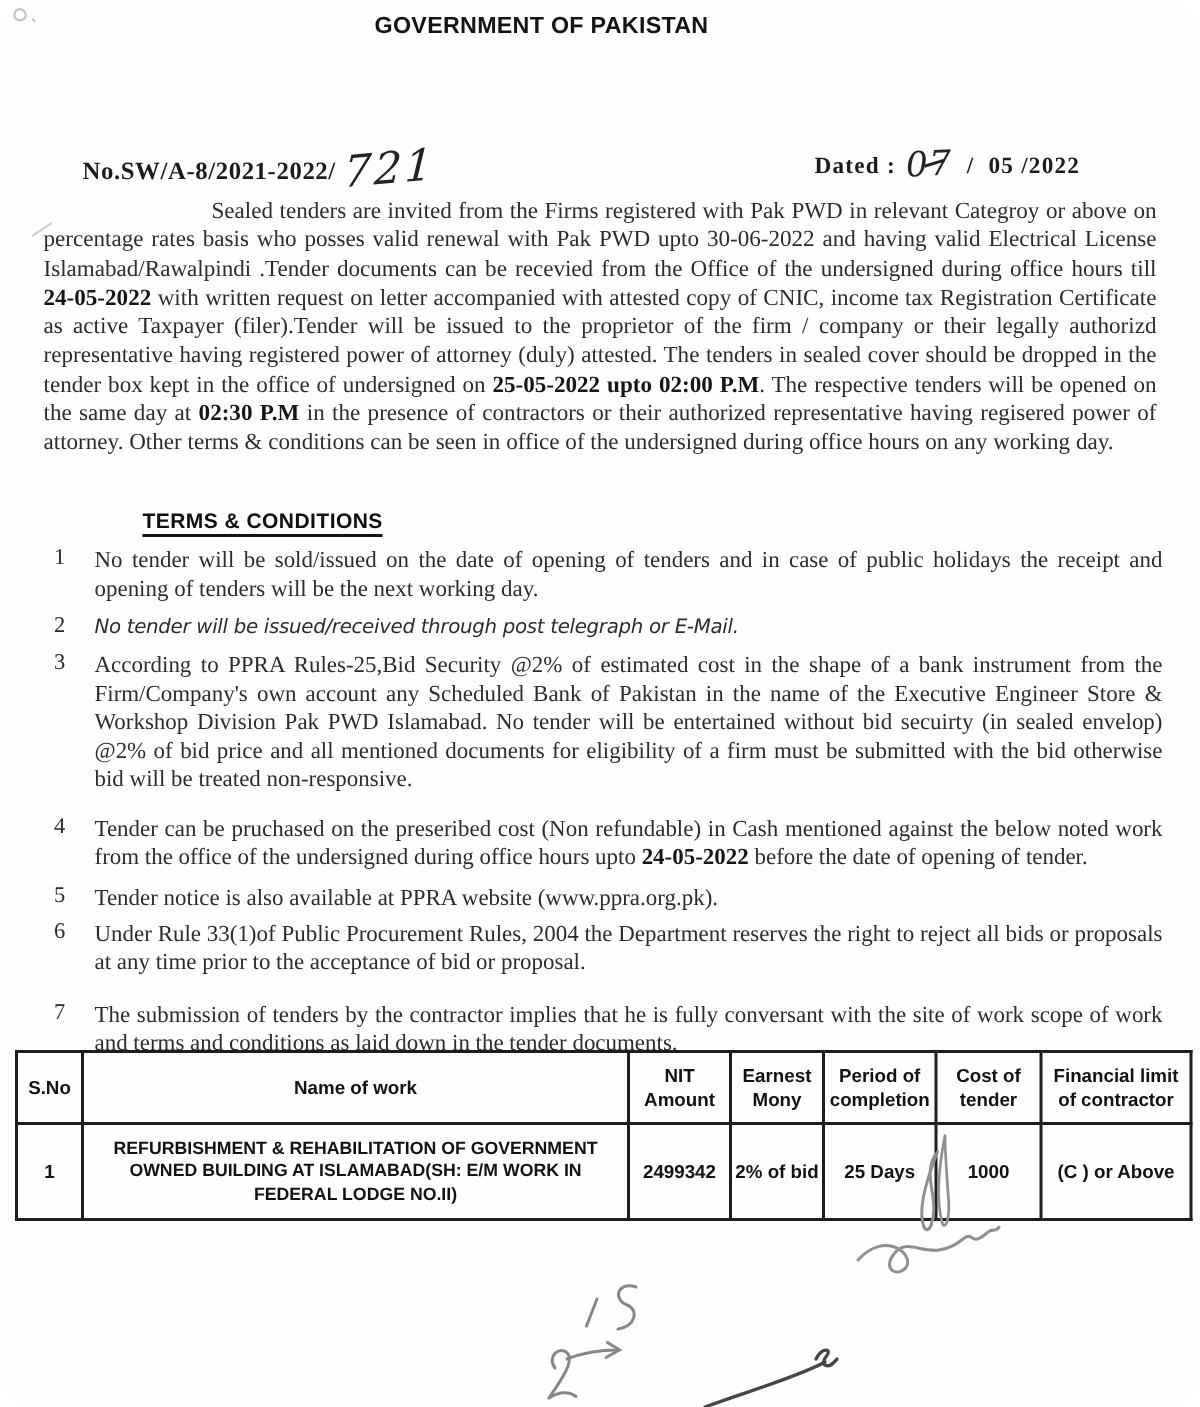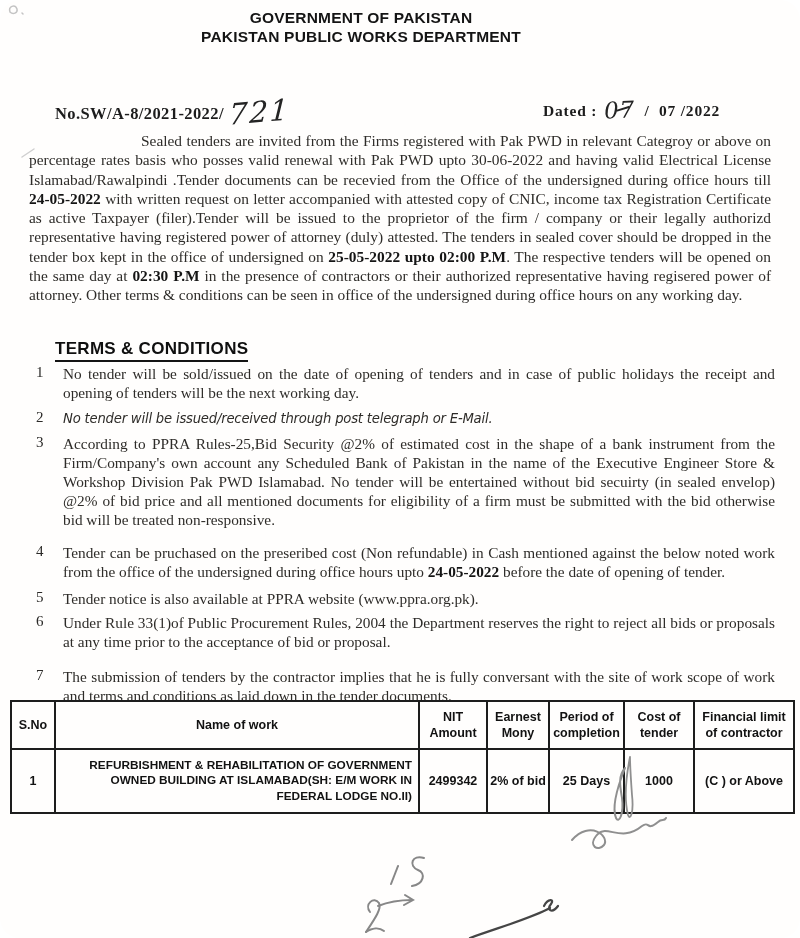--- a/index.html
+++ b/index.html
@@ -28,58 +28,57 @@
     position:relative; top:2px; margin:0 9px 0 7px; letter-spacing:1px; }
   .hw-day::after { content:""; position:absolute; left:12px; top:11px; width:14px; height:1.8px;
     background:#242424; transform:rotate(-14deg); }
   
   .intro { position:absolute; top:131px; left:29px; width:742px; text-align:justify;
     font-size:15.4px; line-height:19.3px; text-indent:112px; color:#2e2c29; }
   .intro b, .term-text b { color:#151515; }
   
   .terms-heading-wrap { position:absolute; top:339px; left:55px; }
   .terms-heading { display:inline-block; font-family:"Liberation Sans", sans-serif;
-    font-weight:bold; font-size:17px; color:#0f0f0f; letter-spacing:.3px;
-    border-bottom:2.5px solid #141414; padding-bottom:1px; }
+    font-weight:bold; font-size:14px; color:#0f0f0f; letter-spacing:.3px;
+    border-bottom:2.5px solid #141414; padding-bottom:1px;margin-left:40px; }
   .terms-list { position:absolute; top:364px; left:29px; width:746px; }
   .term { display:flex; margin-bottom:5px; }
   .term-num { flex:none; width:34px; padding-left:7px; font-size:15px; color:#2b2a28; }
   .term-text { flex:1; text-align:justify; font-size:15.3px; line-height:19.2px; color:#2e2c29; }
   .term:nth-child(1) { margin-bottom:7px; }
   .term:nth-child(3) { margin-bottom:13px; }
   .term:nth-child(4) { margin-bottom:8px; }
   .term:nth-child(6) { margin-bottom:15px; }
   .term.alt-font .term-text { font-family:"DejaVu Sans", sans-serif; font-size:13.2px; letter-spacing:-.2px;font-style:italic; }
   
   .work-table { position:absolute; top:700px; left:10px; width:783px; border-collapse:collapse;
     table-layout:fixed; font-family:"Liberation Sans", sans-serif; color:#121212; }
   .work-table th, .work-table td { border:2px solid #1d1d1d; vertical-align:middle; }
   .work-table th { font-size:12.5px; font-weight:bold; line-height:16px; padding:4px 2px; height:48px; text-align:center; }
   .work-table td { font-size:12.5px; font-weight:bold; text-align:center; height:64px; padding:2px; }
-  .work-table td.cell-left { text-align:right; font-size:11.8px; line-height:15.5px; padding:3px 6px; }
+  .work-table td.cell-left { text-align:center; font-size:11.8px; line-height:15.5px; padding:3px 6px; }
   
   .signature-block { position:absolute; top:859px; left:502px; width:185px; text-align:center;
     font-family:"Liberation Sans", sans-serif; font-size:12px; color:#9b9b9b; line-height:23px; }
   
   .overlay { position:absolute; pointer-events:none; }
 </style>
 </head>
 <body>
 
 <div class="page">
 
   <div class="gov-header">
     <div>GOVERNMENT OF PAKISTAN</div>
-    <div>PAKISTAN PUBLIC WORKS DEPARTMENT</div>
   </div>
 
 
   <div class="ref-line"><span>No.SW/A-8/2021-2022/</span><span class="hw hw-ref">721</span></div>
 
-  <div class="dated-line"><span>Dated :</span><span class="hw hw-day">07</span><span>/  07 /2022</span></div>
+  <div class="dated-line"><span>Dated :</span><span class="hw hw-day">07</span><span>/  05 /2022</span></div>
 
   <p class="intro"><span>Sealed tenders are invited from the Firms registered with Pak PWD in relevant Categroy or above on percentage rates basis who posses valid renewal with Pak PWD upto 30-06-2022 and having valid Electrical License Islamabad/Rawalpindi .Tender documents can be recevied from the Office of the undersigned during office hours till </span><b>24-05-2022</b><span> with written request on letter accompanied with attested copy of CNIC, income tax Registration Certificate as active Taxpayer (filer).Tender will be issued to the proprietor of the firm / company or their legally authorizd representative having registered power of attorney (duly) attested. The tenders in sealed cover should be dropped in the tender box kept in the office of undersigned on </span><b>25-05-2022 upto 02:00 P.M</b><span>. The respective tenders will be opened on the same day at </span><b>02:30 P.M</b><span> in the presence of contractors or their authorized representative having regisered power of attorney. Other terms &amp; conditions can be seen in office of the undersigned during office hours on any working day.</span></p>
 
   <div class="terms-heading-wrap">
     <span class="terms-heading">TERMS &amp; CONDITIONS</span>
   </div>
   <div class="terms-list">
       <div class="term">
         <div class="term-num">1</div>
         <div class="term-text"><span>No tender will be sold/issued on the date of opening of tenders and in case of public holidays the receipt and opening of tenders will be the next working day.</span></div>

